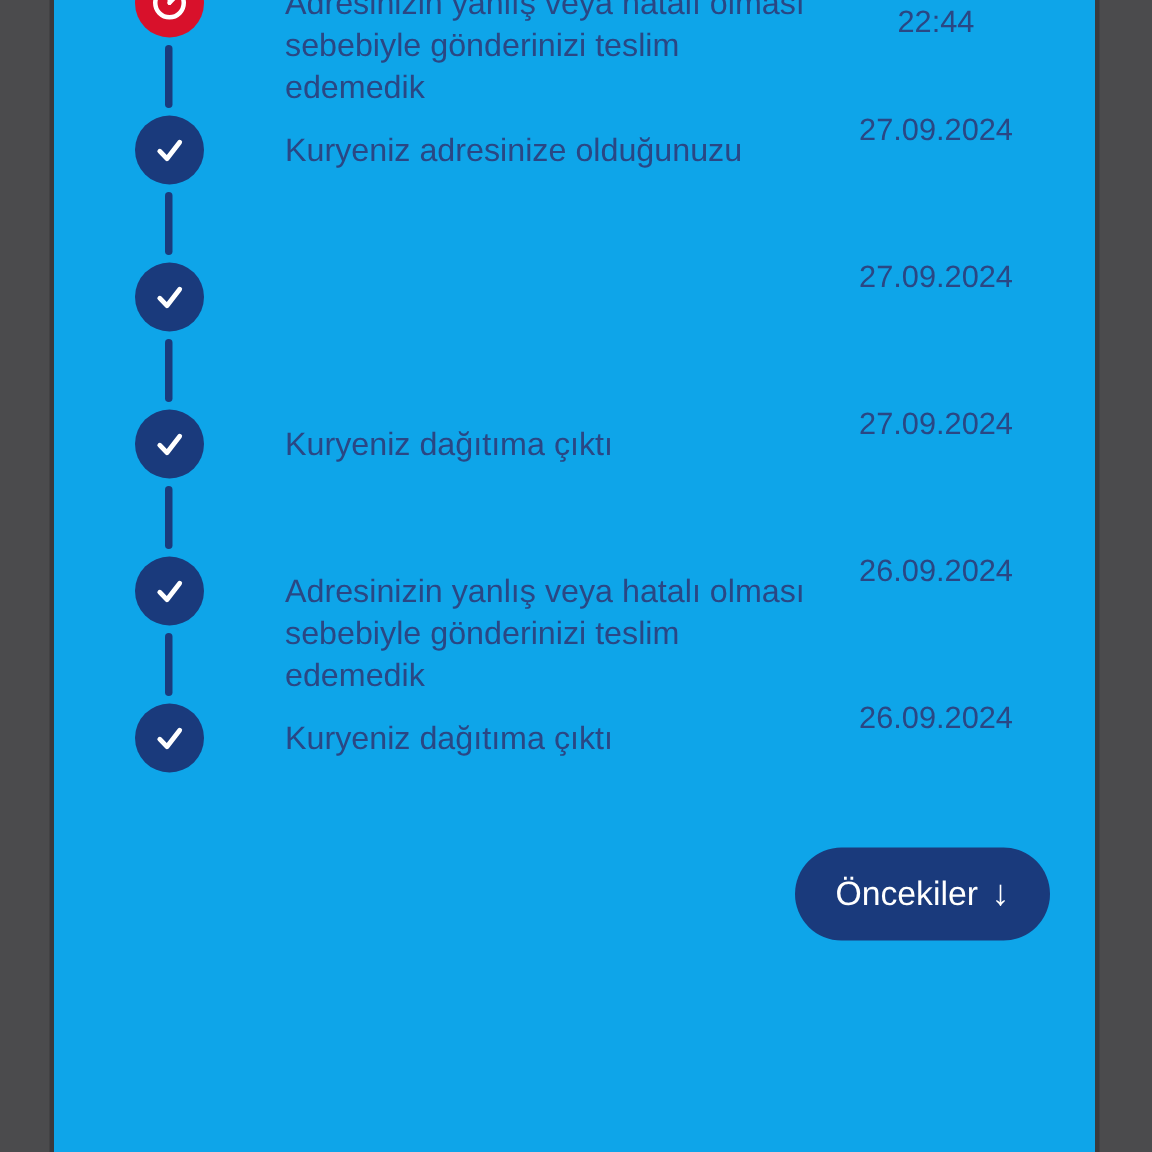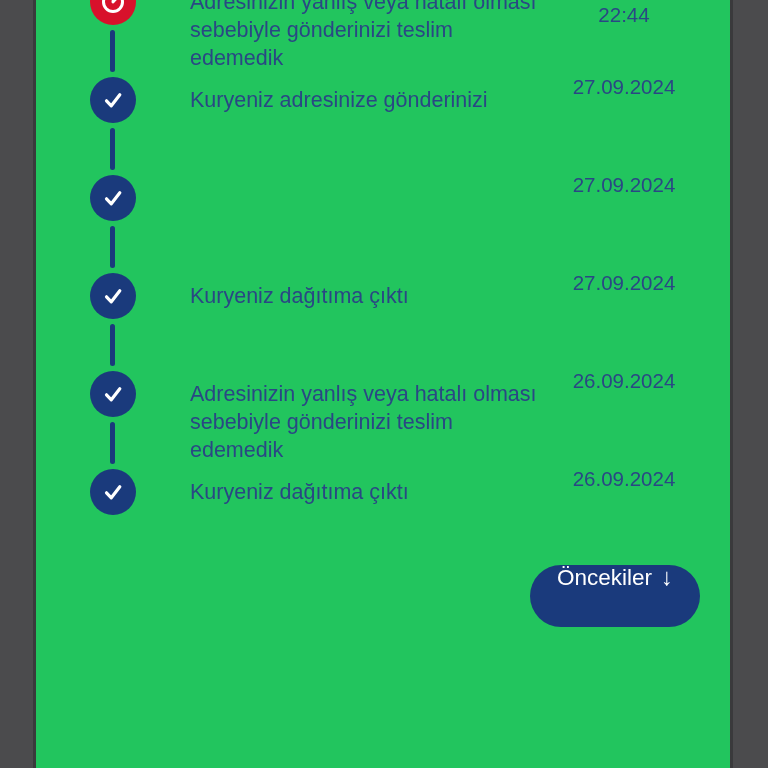--- a/index.html
+++ b/index.html
@@ -10,21 +10,21 @@
     background: #4B4B4D;
   }
   .side-bar { height: 768px; background: #4B4B4D; flex: none; }
   .side-bar.left  { width: 36px; box-shadow: inset -3px 0 0 #3A3A3C; }
   .side-bar.right { width: 38px; box-shadow: inset 3px 0 0 #3A3A3C; }
   .screen {
     position: relative;
     width: 694px;
     height: 768px;
     flex: none;
-    background: #22c55e;
+    background: #0ea5e9;
     overflow: hidden;
   }
   .timeline { position: absolute; top: -12px; left: 0; width: 100%; }
   .t-item { position: relative; height: 98px; }
   .t-circle {
     position: absolute; left: 54px; top: -9px;
     width: 46px; height: 46px; border-radius: 50%;
     display: flex; align-items: center; justify-content: center;
   }
   .t-circle.done  { background: #1A3A7C; }
@@ -46,21 +46,21 @@
     width: 130px; text-align: center;
     font-size: 20.5px; line-height: 26px;
     color: #2A4784;
   }
   .t-date-line { min-height: 26px; }
   .prev-btn {
     position: absolute; top: 565px; right: 30px;
     height: 62px; border-radius: 31px;
     background: #1A3A7C; color: #FFFFFF;
     border: none; cursor: pointer;
-    display: flex; gap: 9px;
+    display: flex; align-items: center; gap: 9px;
     padding: 0 27px;
     font-family: "Liberation Sans", sans-serif;
     font-size: 22.5px;
   }
   .prev-btn .arrow { font-size: 24px; font-weight: bold; line-height: 1; }
 </style>
 </head>
 <body>
 
 <div class="side-bar left"></div>
@@ -86,21 +86,21 @@
       </div>
     </div>
 
     <div class="t-item">
       <div class="t-circle done">
         <svg width="26" height="26" viewBox="0 0 26 26">
           <path d="M6.5 13.8 L11.3 18.8 L19.8 7.8" fill="none" stroke="#FFFFFF" stroke-width="3.2" stroke-linecap="round" stroke-linejoin="round"></path>
         </svg>
       </div>
       <div class="t-connector"></div>
-      <div class="t-text">Kuryeniz adresinize gönderinizi</div>
+      <div class="t-text">Kuryeniz adresinize olduğunuzu</div>
       <div class="t-date">
         <div class="t-date-line">27.09.2024</div>
       </div>
     </div>
 
     <div class="t-item">
       <div class="t-circle done">
         <svg width="26" height="26" viewBox="0 0 26 26">
           <path d="M6.5 13.8 L11.3 18.8 L19.8 7.8" fill="none" stroke="#FFFFFF" stroke-width="3.2" stroke-linecap="round" stroke-linejoin="round"></path>
         </svg>

